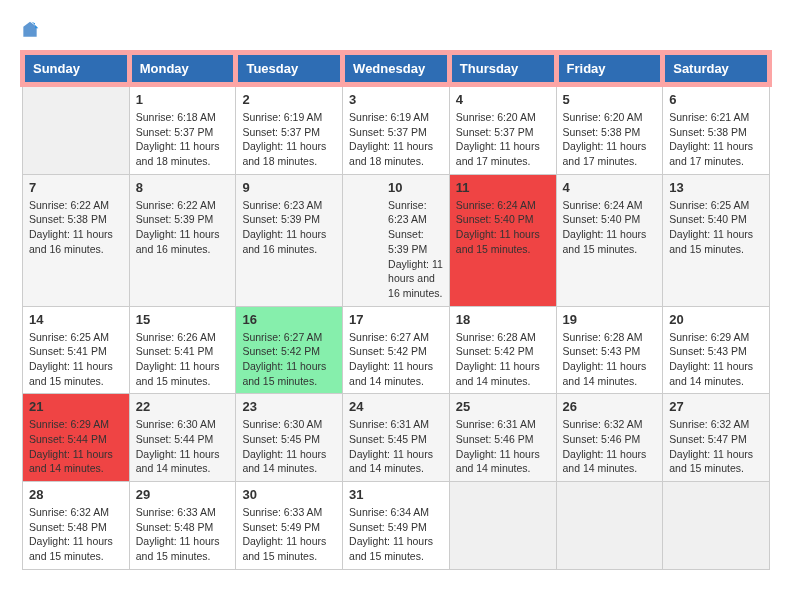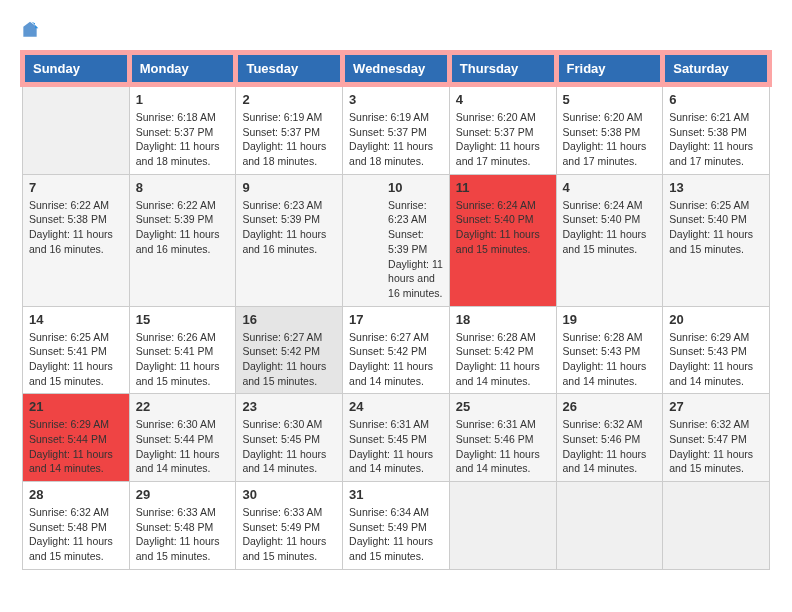--- a/index.html
+++ b/index.html
@@ -184,21 +184,21 @@
       </tr>
       <tr>
         <td style="background: rgb(255, 255, 255); margin-top: 43px;">
           <span class="day-number">14</span>
           <div class="day-info">Sunrise: 6:25 AM<br>Sunset: 5:41 PM<br>Daylight: 11 hours and 15 minutes.</div>
         </td>
         <td style="background: rgb(255, 255, 255);">
           <span class="day-number">15</span>
           <div class="day-info">Sunrise: 6:26 AM<br>Sunset: 5:41 PM<br>Daylight: 11 hours and 15 minutes.</div>
         </td>
-        <td style="background: #e5e5e5; margin-left: 32px;">
+        <td style="background: #86efac; margin-left: 32px;">
           <span class="day-number">16</span>
           <div class="day-info">Sunrise: 6:27 AM<br>Sunset: 5:42 PM<br>Daylight: 11 hours and 15 minutes.</div>
         </td>
         <td style="background: rgb(255, 255, 255);">
           <span class="day-number">17</span>
           <div class="day-info">Sunrise: 6:27 AM<br>Sunset: 5:42 PM<br>Daylight: 11 hours and 14 minutes.</div>
         </td>
         <td style="background: rgb(255, 255, 255);">
           <span class="day-number">18</span>
           <div class="day-info">Sunrise: 6:28 AM<br>Sunset: 5:42 PM<br>Daylight: 11 hours and 14 minutes.</div>

